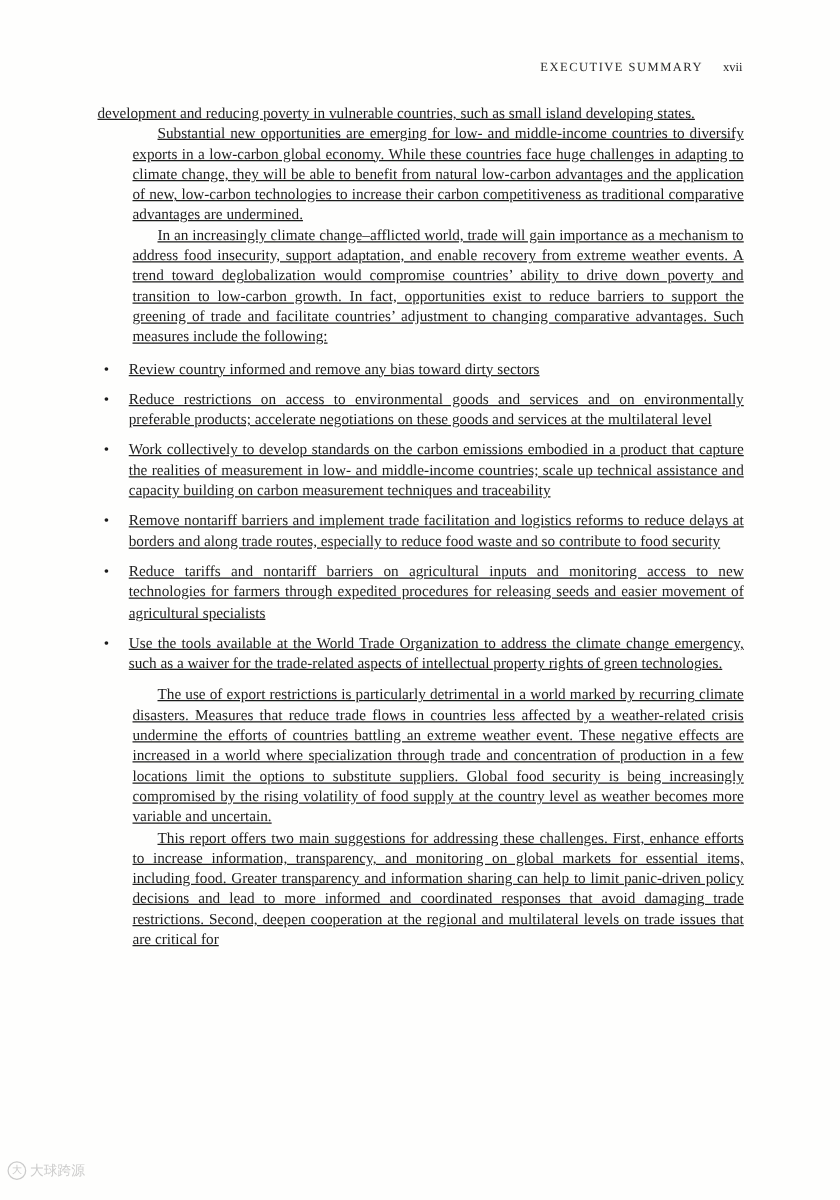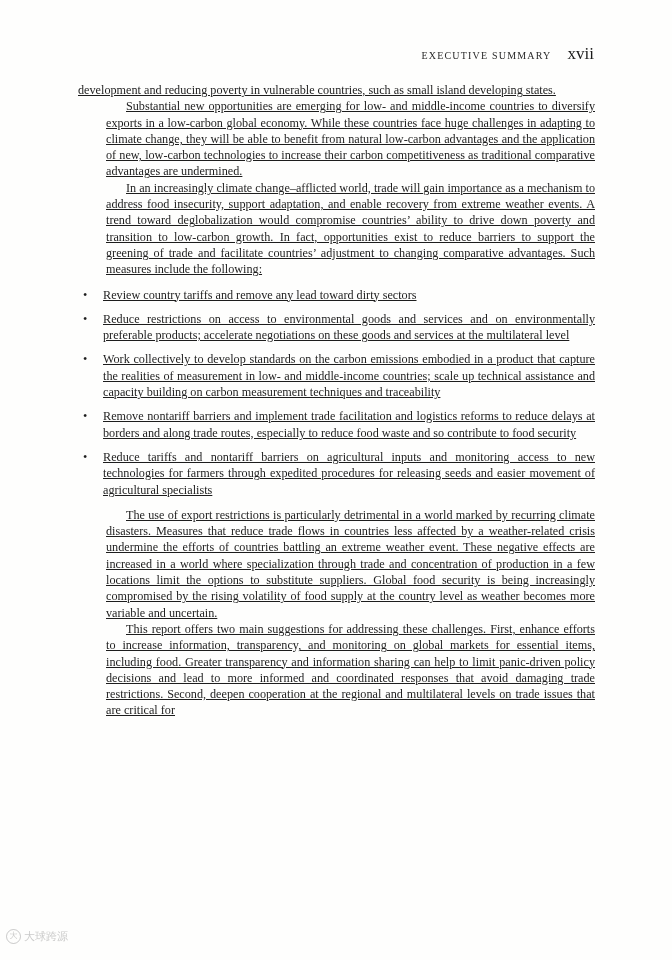--- a/index.html
+++ b/index.html
@@ -24,21 +24,21 @@
     text-align: right;
     white-space: nowrap;
   }
   .running-head .section {
     font-size: 10px;
     letter-spacing: 1.2px;
     color: #2a2a2a;
     margin-left: 31px;
   }
   .running-head .folio {
-    font-size: 17px;
+    font-size: 10px;
     margin-left: 12px;
     color: #1a1a1a;
     text-align: right;
   }
   .content {
     position: absolute;
     left: 78px;
     top: 82px;
     width: 517px;
     font-size: 12.2px;
@@ -105,25 +105,26 @@
     <span class="section">EXECUTIVE SUMMARY</span>
     <span class="folio">xvii</span>
   </div>
 
   <div class="content">
     <p>development and reducing poverty in vulnerable countries, such as small island developing states.</p>
     <p class="indent">Substantial new opportunities are emerging for low- and middle-income countries to diversify exports in a low-carbon global economy. While these countries face huge challenges in adapting to climate change, they will be able to benefit from natural low-carbon advantages and the application of new, low-carbon technologies to increase their carbon competitiveness as traditional comparative advantages are undermined.</p>
     <p class="indent">In an increasingly climate change–afflicted world, trade will gain importance as a mechanism to address food insecurity, support adaptation, and enable recovery from extreme weather events. A trend toward deglobalization would compromise countries’ ability to drive down poverty and transition to low-carbon growth. In fact, opportunities exist to reduce barriers to support the greening of trade and facilitate countries’ adjustment to changing comparative advantages. Such measures include the following:</p>
 
     <ul class="bullets">
-      <li><span>Review country tariffs and remove any lead toward dirty sectors</span></li>
+      <li><span>Review country informed and remove any bias toward dirty sectors</span></li>
       <li><span>Reduce restrictions on access to environmental goods and services and on environmentally preferable products; accelerate negotiations on these goods and services at the multilateral level</span></li>
       <li><span>Work collectively to develop standards on the carbon emissions embodied in a product that capture the realities of measurement in low- and middle-income countries; scale up technical assistance and capacity building on carbon measurement techniques and traceability</span></li>
       <li><span>Remove nontariff barriers and implement trade facilitation and logistics reforms to reduce delays at borders and along trade routes, especially to reduce food waste and so contribute to food security</span></li>
       <li><span>Reduce tariffs and nontariff barriers on agricultural inputs and monitoring access to new technologies for farmers through expedited procedures for releasing seeds and easier movement of agricultural specialists</span></li>
+      <li><span>Use the tools available at the World Trade Organization to address the climate change emergency, such as a waiver for the trade-related aspects of intellectual property rights of green technologies.</span></li>
     </ul>
 
     <p class="indent">The use of export restrictions is particularly detrimental in a world marked by recurring climate disasters. Measures that reduce trade flows in countries less affected by a weather-related crisis undermine the efforts of countries battling an extreme weather event. These negative effects are increased in a world where specialization through trade and concentration of production in a few locations limit the options to substitute suppliers. Global food security is being increasingly compromised by the rising volatility of food supply at the country level as weather becomes more variable and uncertain.</p>
     <p class="indent">This report offers two main suggestions for addressing these challenges. First, enhance efforts to increase information, transparency, and monitoring on global markets for essential items, including food. Greater transparency and information sharing can help to limit panic-driven policy decisions and lead to more informed and coordinated responses that avoid damaging trade restrictions. Second, deepen cooperation at the regional and multilateral levels on trade issues that are critical for</p>
   </div>
 
   <div class="watermark">
     <span class="wm-logo">大</span>
     <span>大球跨源</span>
   </div>

